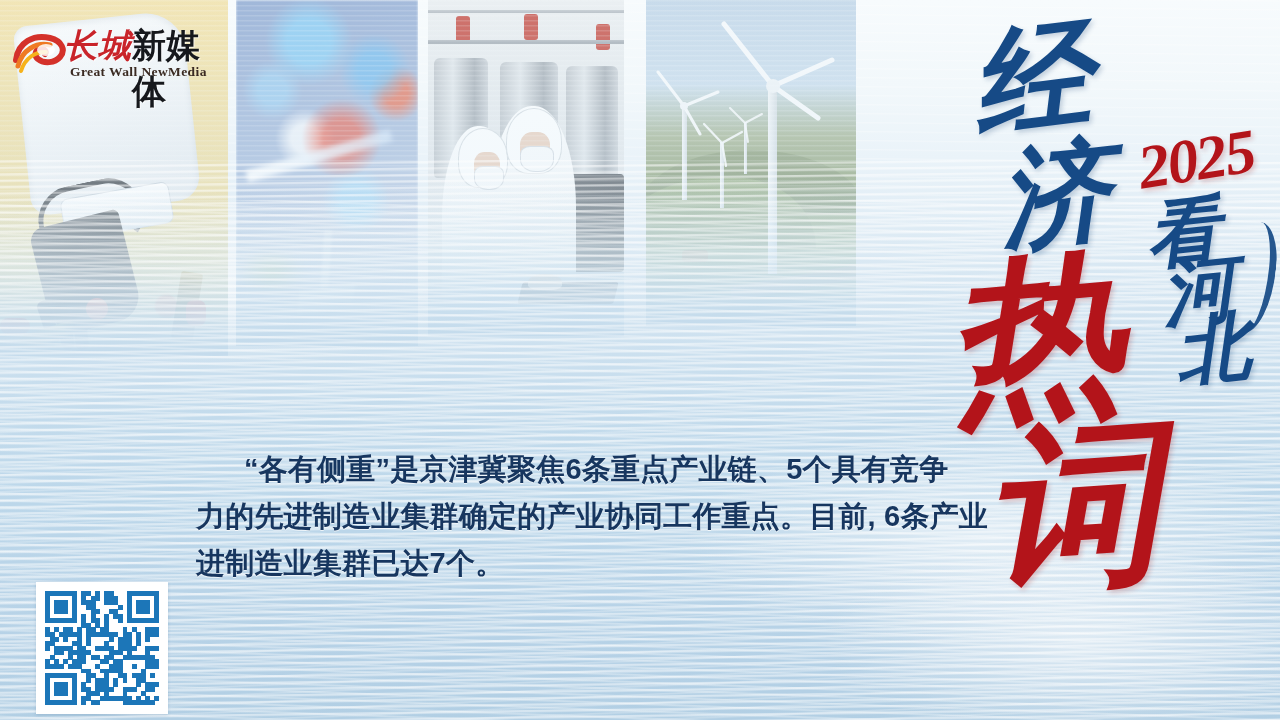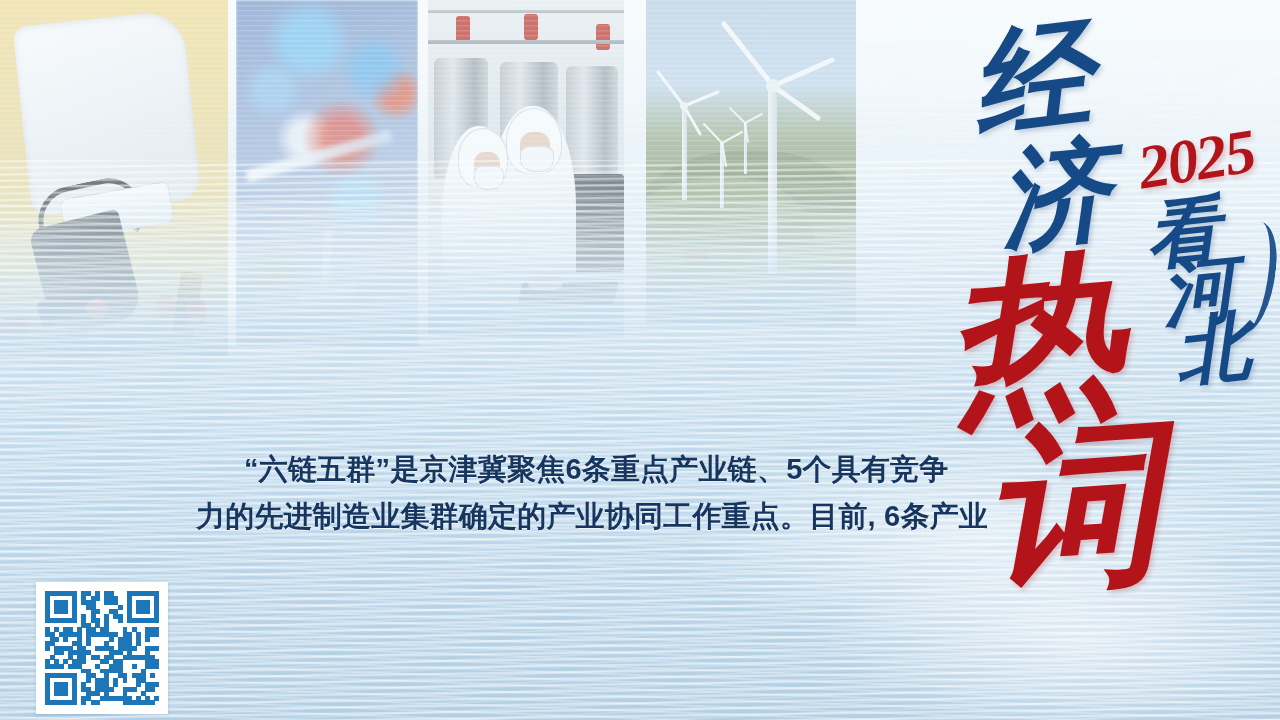--- a/index.html
+++ b/index.html
@@ -442,25 +442,37 @@
     <div class="tint"></div>
     <div class="fade"></div>
   </div>
 
   <div class="waves w1"></div>
   <div class="waves w2"></div>
   <div class="waves w3"></div>
   <div class="soft-band sb1"></div>
   <div class="soft-band sb3"></div>
 
+  <div id="logo">
+    <svg class="swirl" viewBox="0 0 56 44">
+      <path d="M4 30 C6 12 22 4 38 8 C50 11 54 20 48 27 C43 33 32 34 26 29 C22 26 23 20 28 19 C32 18 35 21 33 24" fill="none" stroke="#d4312a" stroke-width="6" stroke-linecap="round"></path>
+      <path d="M6 36 C10 20 24 12 38 15" fill="none" stroke="#ef7a22" stroke-width="5" stroke-linecap="round"></path>
+      <path d="M9 41 C13 28 24 21 34 22" fill="none" stroke="#f6b21b" stroke-width="4" stroke-linecap="round"></path>
+      <ellipse cx="34" cy="20" rx="9" ry="6" fill="#fff" opacity=".85"></ellipse>
+    </svg>
+    <div class="cn">长城</div>
+    <div class="cn2">新媒体</div>
+    <div class="en">Great Wall NewMedia</div>
+  </div>
 
 
   <div id="body-copy">
-    <span class="ln ind">“六链五群”是京津冀聚焦6条重点产业链、5个具有竞争</span>
+    <span class="ln ind">“各有侧重”是京津冀聚焦6条重点产业链、5个具有竞争</span>
     <span class="ln">力的先进制造业集群确定的产业协同工作重点。目前, 6条产业</span>
+    <span class="ln">进制造业集群已达7个。</span>
   </div>
 
   <div id="calli">
     <div class="ch blue" id="c-jing">经</div>
     <div class="ch blue" id="c-ji">济</div>
     <div class="ch red" id="c-2025">2025</div>
     <div class="ch blue" id="c-kan">看</div>
     <div class="ch blue" id="c-he">河</div>
     <div class="ch blue" id="c-bei">北</div>
     <div class="stroke-tail"></div>

